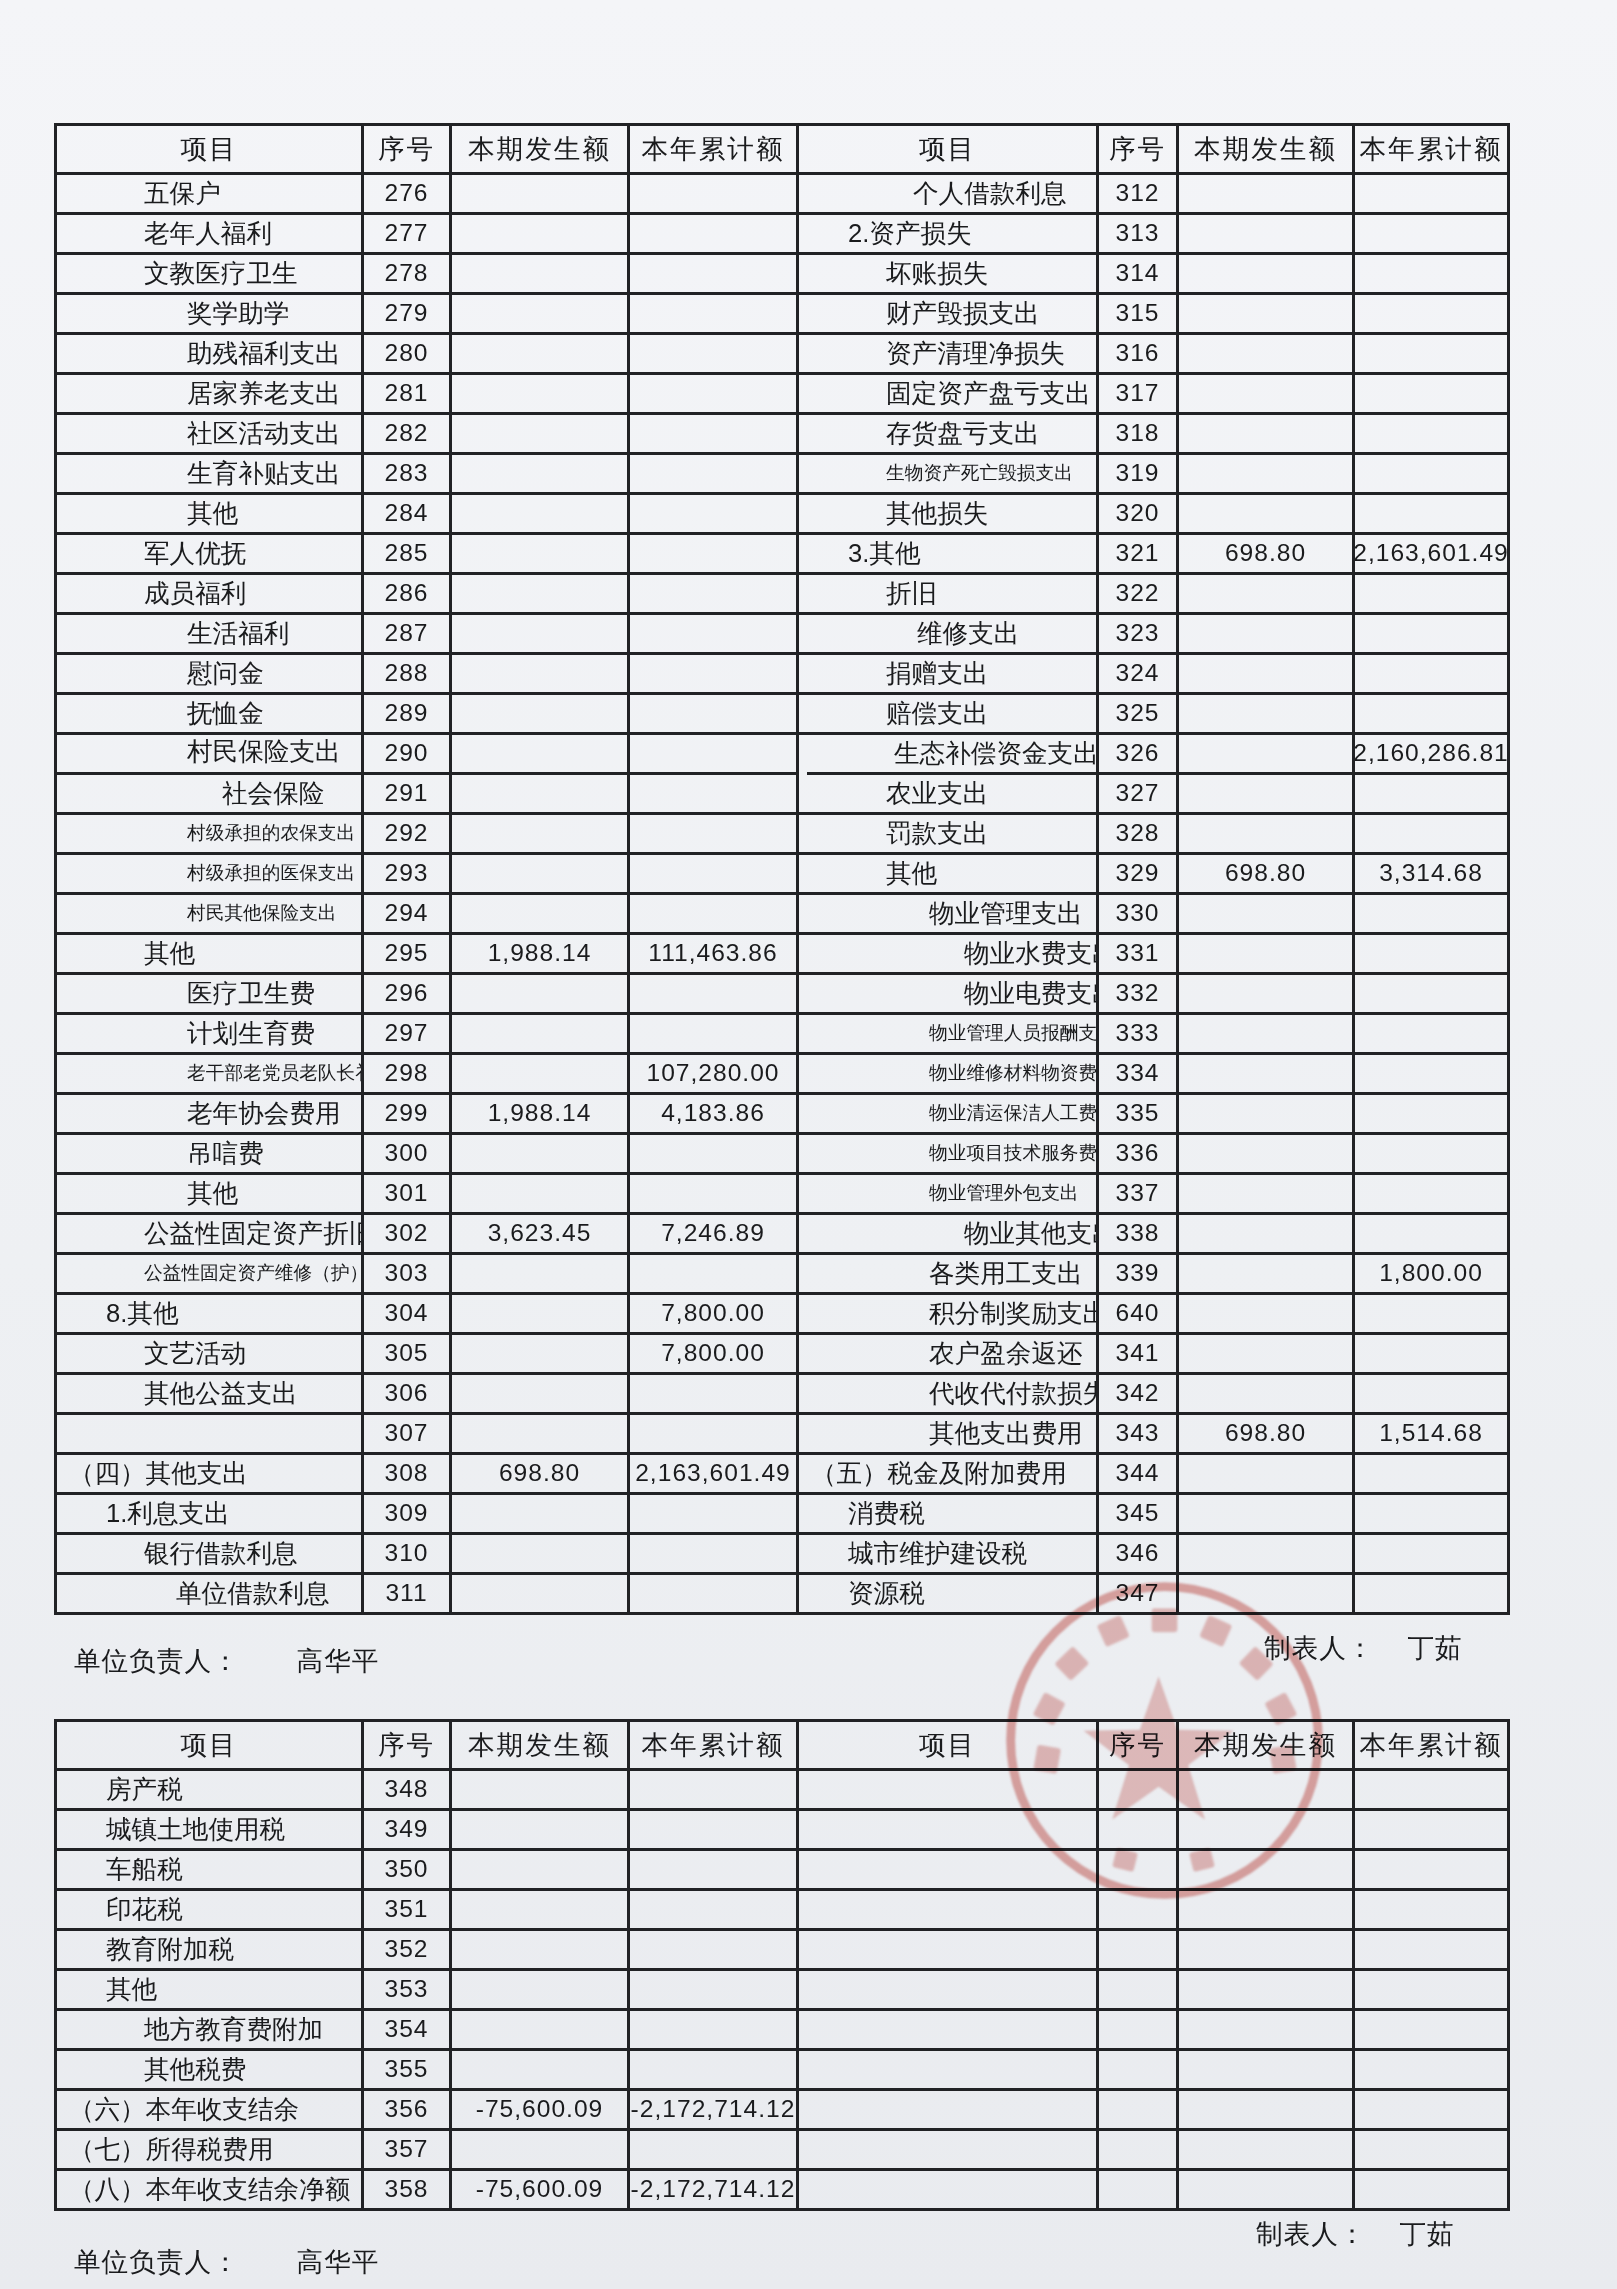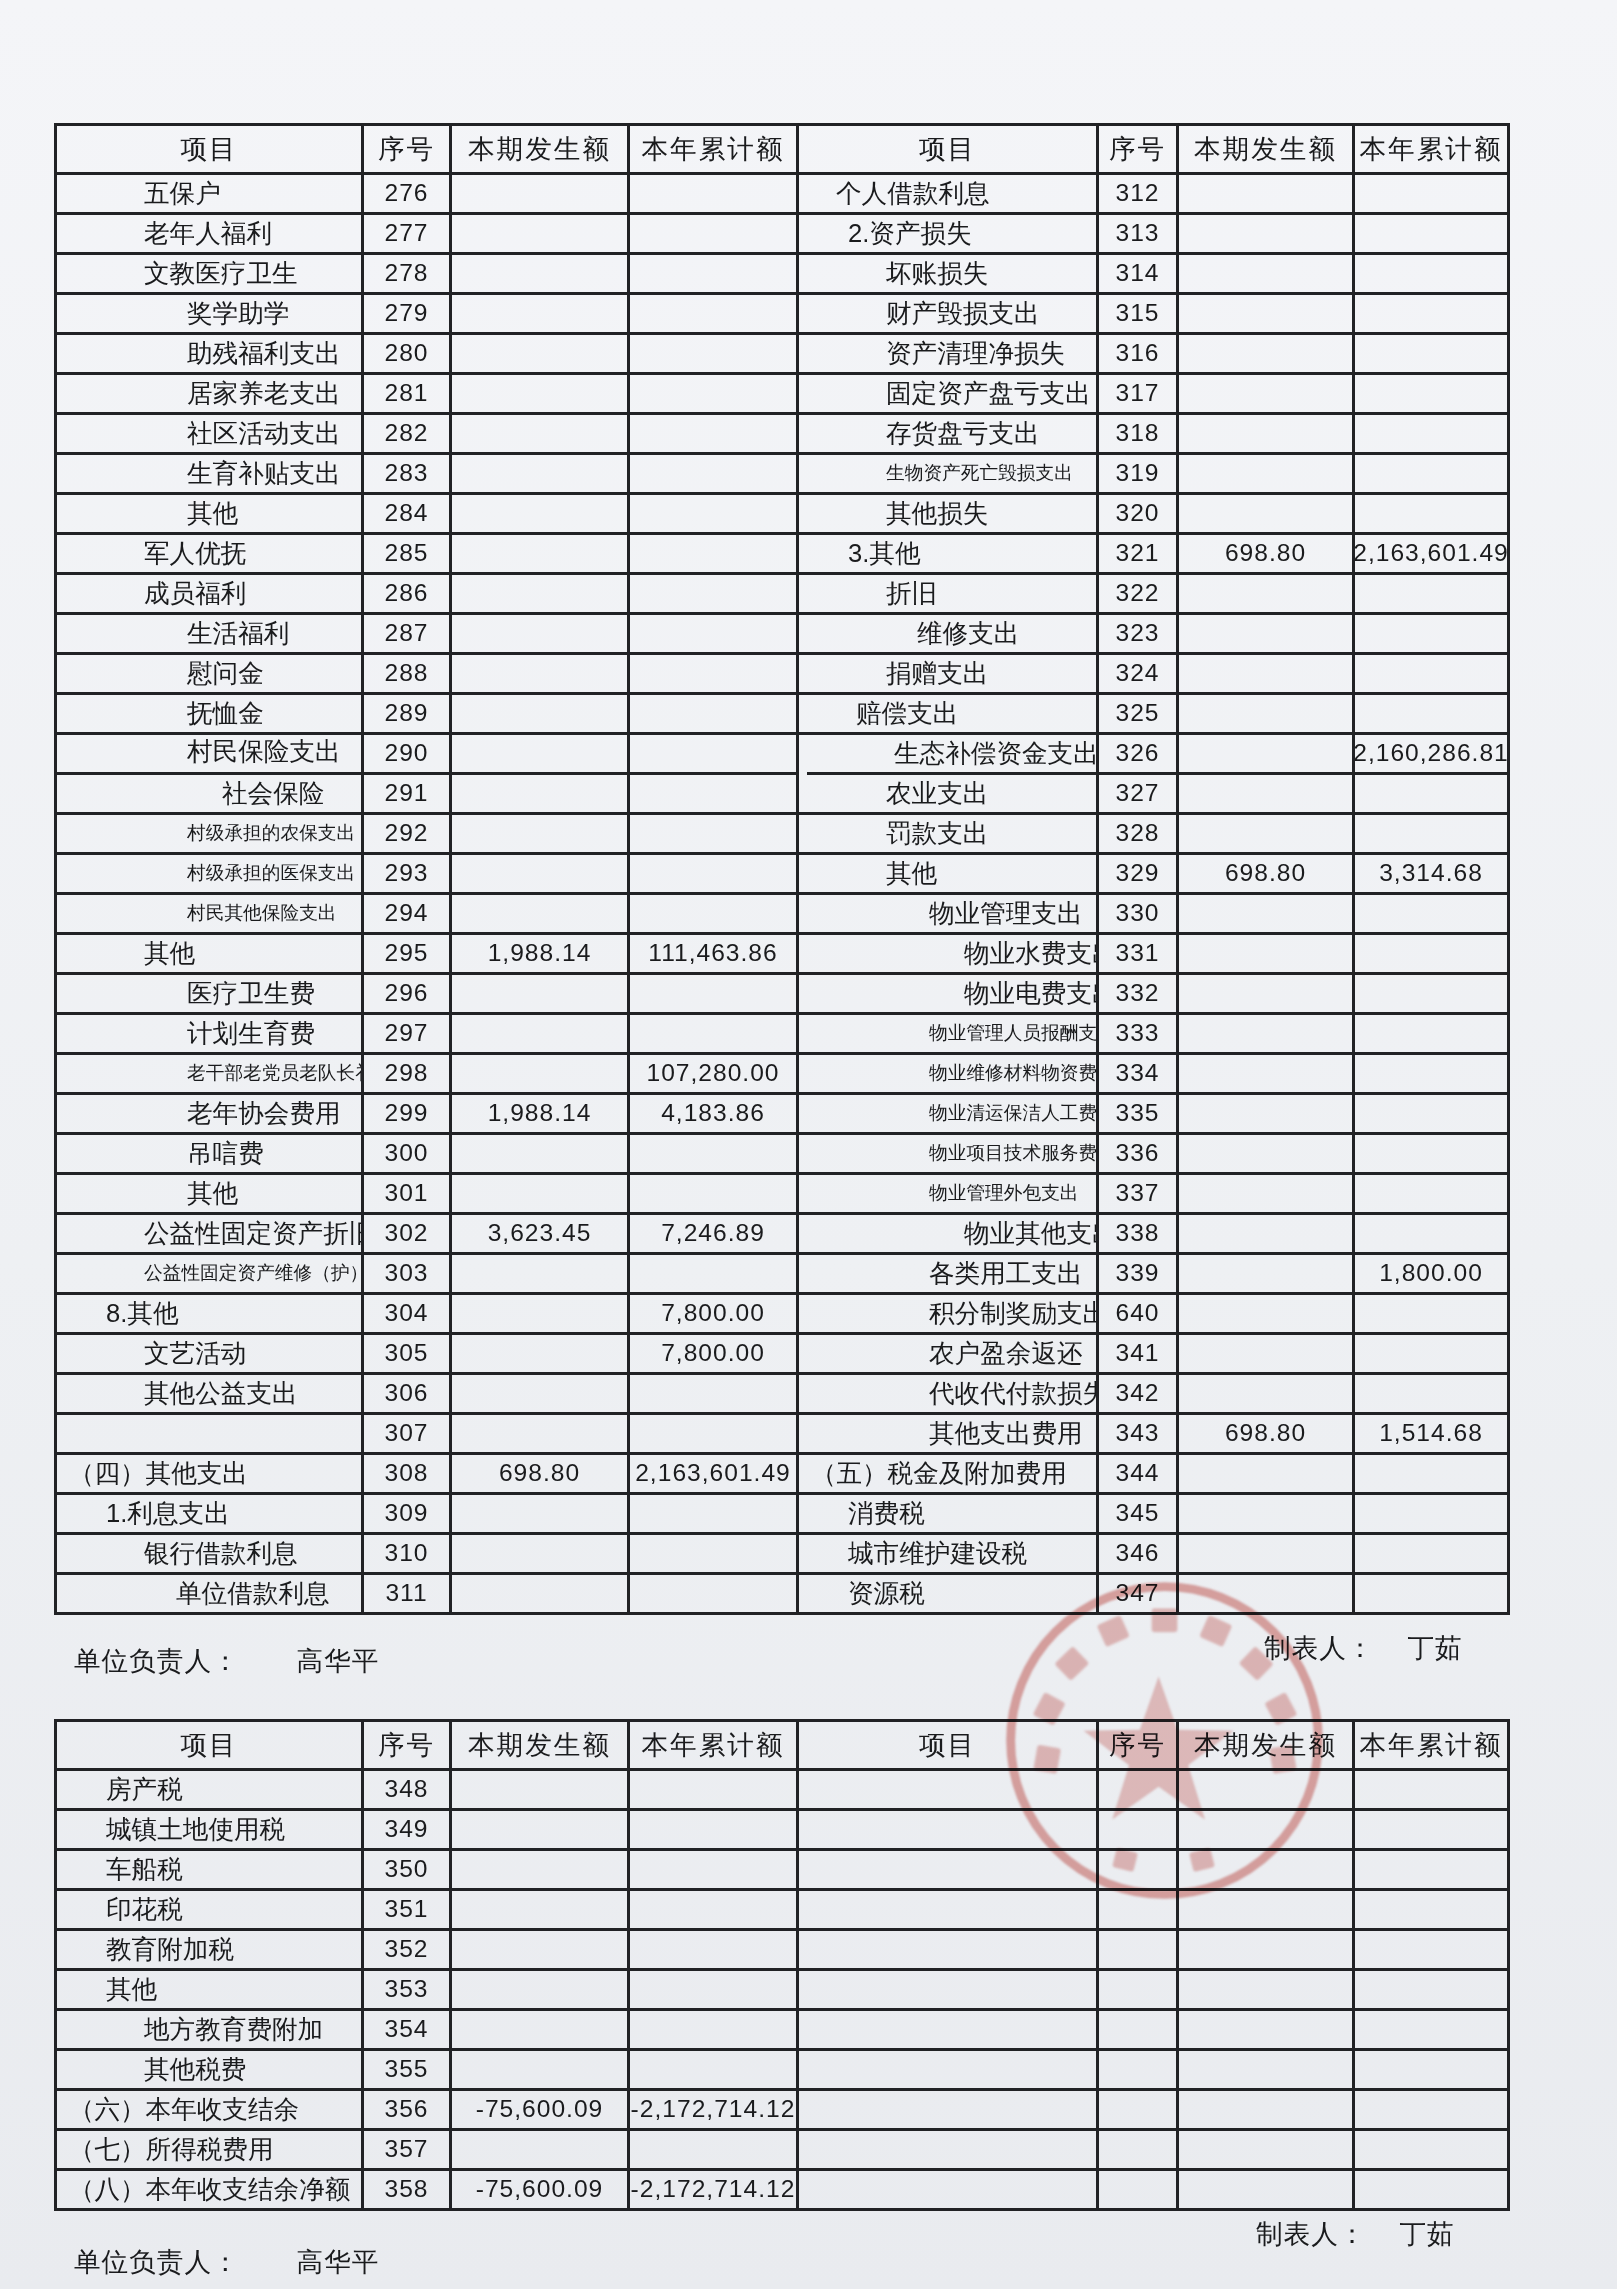--- a/index.html
+++ b/index.html
@@ -41,21 +41,21 @@
     <div class="cell hc">本期发生额</div>
     <div class="cell hc">本年累计额</div>
     <div class="cell hc">项目</div>
     <div class="cell hc">序号</div>
     <div class="cell hc">本期发生额</div>
     <div class="cell hc">本年累计额</div>
     <div class="cell c-item" style="padding-left: 87px;">五保户</div>
     <div class="cell c-no">276</div>
     <div class="cell c-amt"></div>
     <div class="cell c-amt"></div>
-    <div class="cell c-item" style="padding-left: 37px;">个人借款利息</div>
+    <div class="cell c-item" style="padding-left: 114px;">个人借款利息</div>
     <div class="cell c-no">312</div>
     <div class="cell c-amt"></div>
     <div class="cell c-amt"></div>
     <div class="cell c-item" style="padding-left: 87px;">老年人福利</div>
     <div class="cell c-no">277</div>
     <div class="cell c-amt"></div>
     <div class="cell c-amt"></div>
     <div class="cell c-item" style="padding-left: 49px;">2.资产损失</div>
     <div class="cell c-no">313</div>
     <div class="cell c-amt"></div>
@@ -145,21 +145,21 @@
     <div class="cell c-amt"></div>
     <div class="cell c-amt"></div>
     <div class="cell c-item" style="padding-left: 87px;">捐赠支出</div>
     <div class="cell c-no">324</div>
     <div class="cell c-amt"></div>
     <div class="cell c-amt"></div>
     <div class="cell c-item" style="padding-left: 130px;">抚恤金</div>
     <div class="cell c-no">289</div>
     <div class="cell c-amt"></div>
     <div class="cell c-amt"></div>
-    <div class="cell c-item" style="padding-left: 57px;">赔偿支出</div>
+    <div class="cell c-item" style="padding-left: 87px;">赔偿支出</div>
     <div class="cell c-no">325</div>
     <div class="cell c-amt"></div>
     <div class="cell c-amt"></div>
     <div class="cell c-item" style="padding-left: 130px; font-family: Liberation Mono, monospace;">村民保险支出</div>
     <div class="cell c-no">290</div>
     <div class="cell c-amt"></div>
     <div class="cell c-amt"></div>
     <div class="cell c-item" style="padding-left: 87px; margin-left: 8px;">生态补偿资金支出</div>
     <div class="cell c-no">326</div>
     <div class="cell c-amt"></div>

